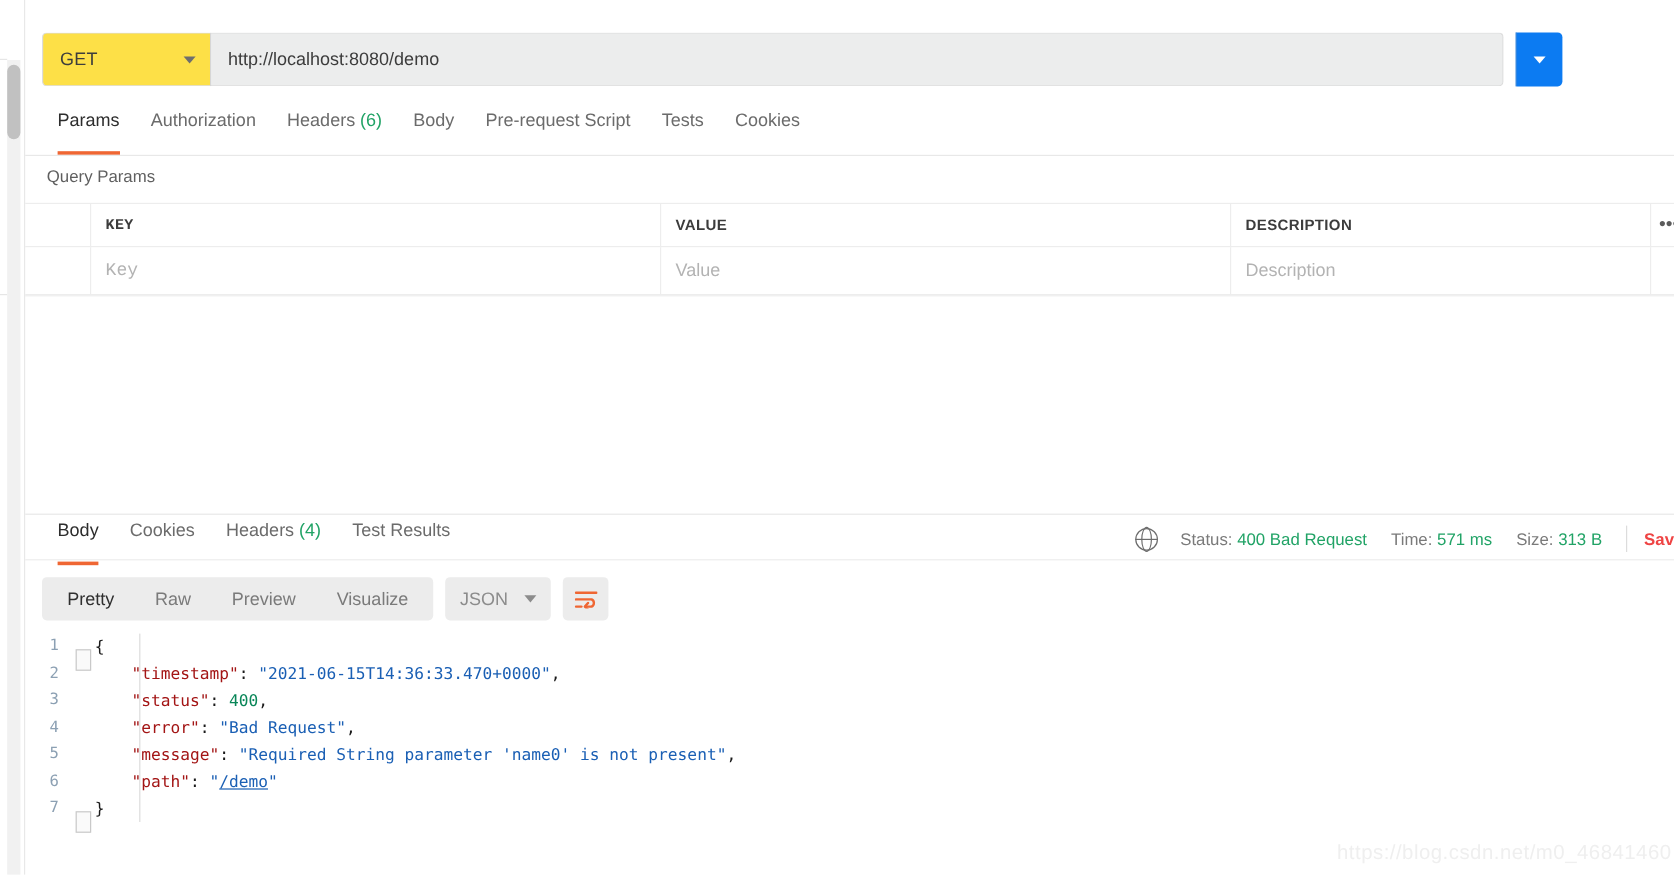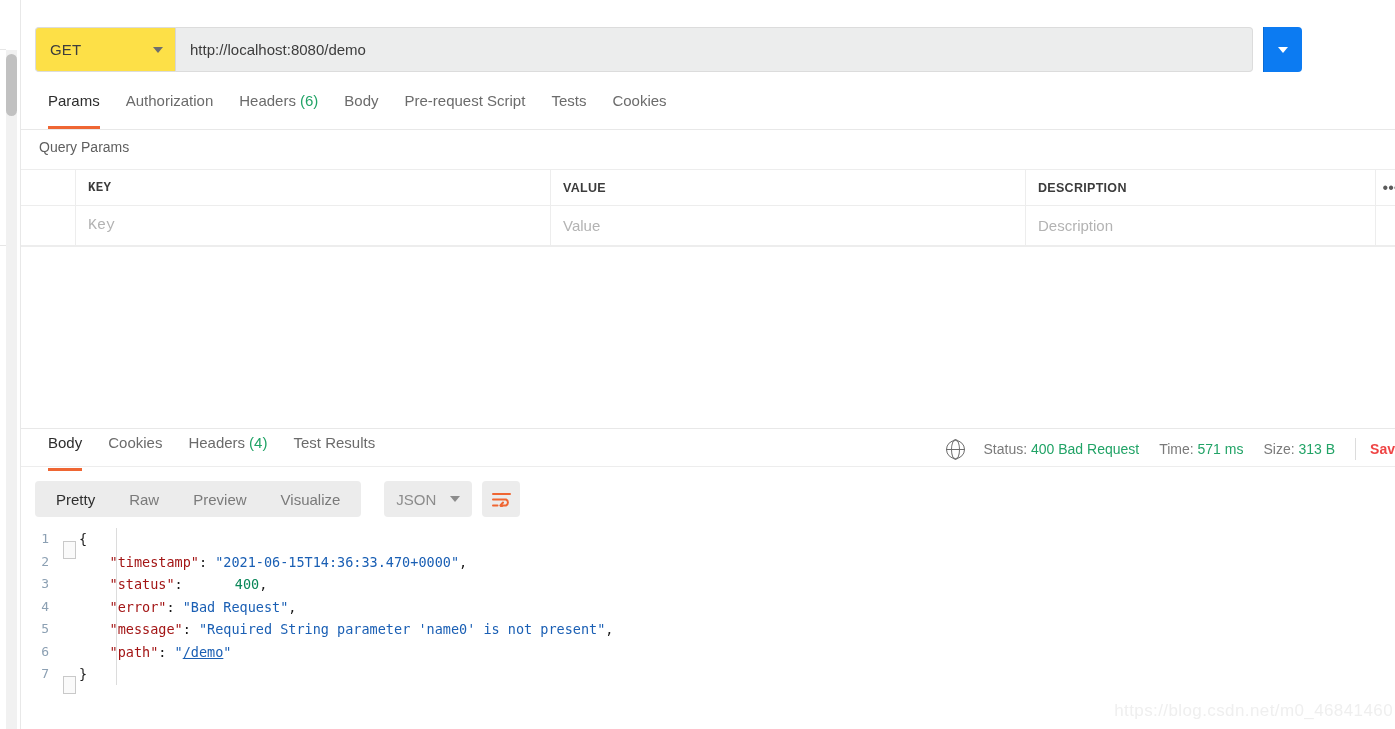--- a/index.html
+++ b/index.html
@@ -326,21 +326,21 @@
     padding: 0 17px;
     height: 37px;
     display: flex;
     align-items: center;
     font-size: 15px;
     color: #7a7a7a;
     cursor: pointer;
   }
   .seg.active { color: #2f2f2f; }
   .fmt-group {
-    margin-left: 23px;
+    margin-left: 10px;
     height: 36px;
     background: #ececec;
     border-radius: 4px;
     display: flex;
     align-items: center;
     padding: 0 12px;
     cursor: pointer;
   }
   .fmt-label {
     font-size: 15px;
@@ -402,21 +402,21 @@
   .indent-guide {
     position: absolute;
     left: 95px; top: 528px;
     width: 1px; height: 157px;
     background: #dcdcdc;
   }
   .ctext { white-space: pre; padding-left: 0; }
   .k-brace { color: #1a1a1a; position: relative; z-index: 2; padding-left: 2px;}
   .k-key { color: #a31515; }
   .k-str { color: #1a5fb4; }
-  .k-num { color: #098658; margin-left: 44px; }
+  .k-num { color: #098658; }
   .k-punc { color: #1a1a1a; }
   .k-link {
     color: #1a5fb4;
     text-decoration: underline;
   }
 
   
   .watermark {
     position: absolute;
     right: 2px; bottom: 8px;

